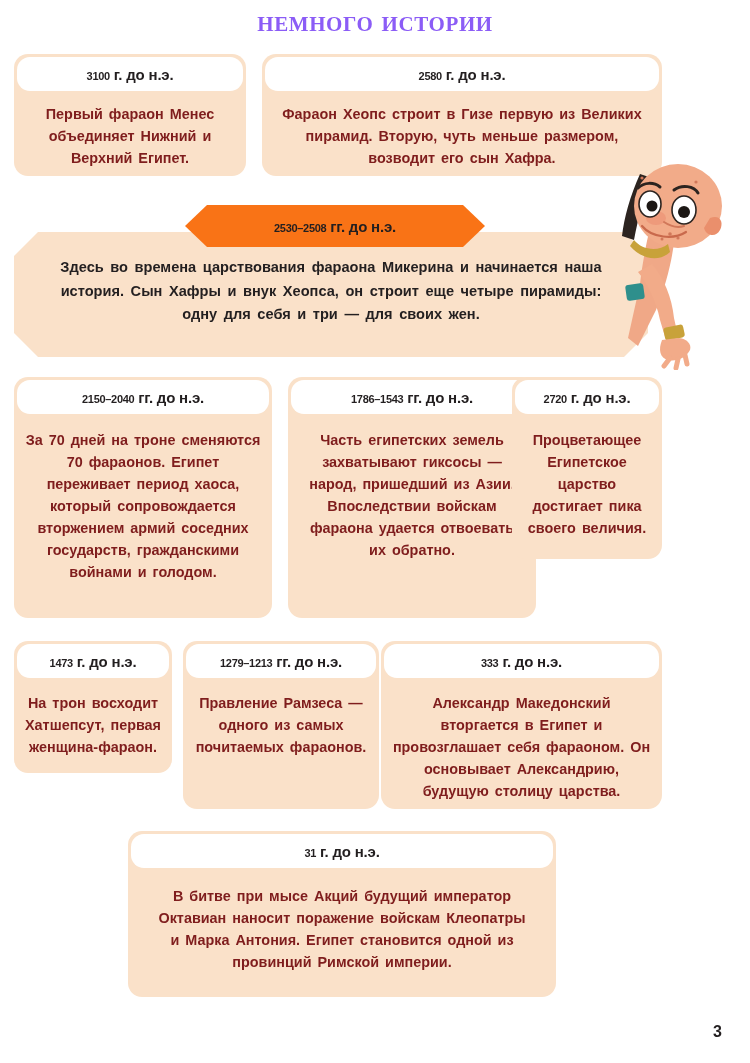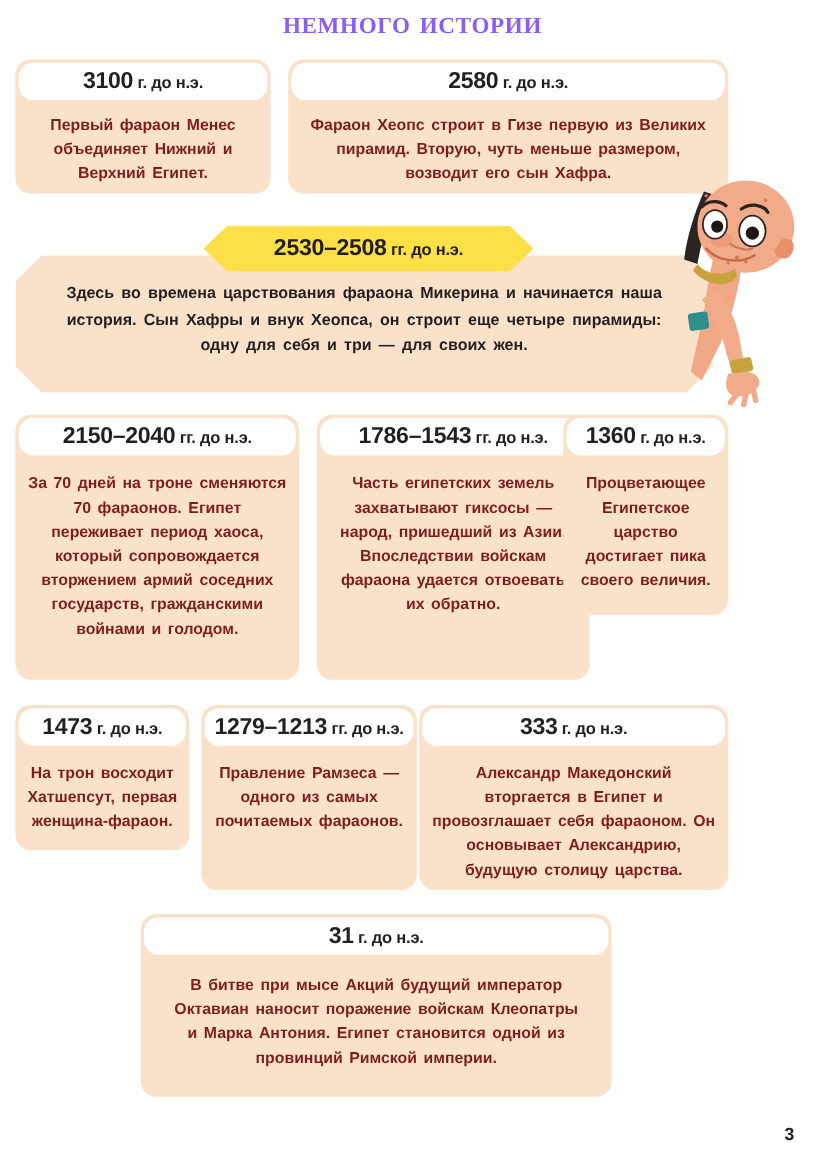--- a/index.html
+++ b/index.html
@@ -51,21 +51,21 @@
     box-sizing: border-box;
   }
   .head-text {
     font-size: 15px;
     font-weight: 700;
     color: #231f20;
     white-space: nowrap;
     letter-spacing: -0.2px;
   }
   .head-text .yr {
-    font-size: 21px;
+    font-size: 11px;
     font-weight: 700;
     letter-spacing: -0.3px;
   }
   .card-body {
     padding: 9px 10px 10px 10px;
     text-align: center;
     font-size: 14.4px;
     font-weight: 700;
     line-height: 1.53;
     color: #7f1d1d;
@@ -76,21 +76,21 @@
   
   .feature-card {
     position: absolute;
     background: #fae1c9;
     -webkit-clip-path: polygon(24px 0, calc(100% - 24px) 0, 100% 24px, 100% calc(100% - 24px), calc(100% - 24px) 100%, 24px 100%, 0 calc(100% - 24px), 0 24px);
     clip-path: polygon(24px 0, calc(100% - 24px) 0, 100% 24px, 100% calc(100% - 24px), calc(100% - 24px) 100%, 24px 100%, 0 calc(100% - 24px), 0 24px);
     box-sizing: border-box;
   }
   .feature-banner {
     position: absolute;
-    background: #fde047;
+    background: #f97316;
     -webkit-clip-path: polygon(22px 0, calc(100% - 22px) 0, 100% 50%, calc(100% - 22px) 100%, 22px 100%, 0 50%);
     clip-path: polygon(22px 0, calc(100% - 22px) 0, 100% 50%, calc(100% - 22px) 100%, 22px 100%, 0 50%);
     display: flex;
     align-items: center;
     justify-content: center;
     box-sizing: border-box;
   }
   .feature-body {
     padding: 8px 28px 14px 28px;
     text-align: center;
@@ -155,21 +155,21 @@
 
 <div class="card" style="left:288px; top:377px; width:248px; height:241px;">
   <div class="card-head">
     <span class="head-text"><span class="yr">1786–1543</span><span> гг. до н.э.</span></span>
   </div>
   <div class="card-body" style="padding-top:12px; padding-left:14px; padding-right:14px;">Часть египетских земель захватывают гиксосы — народ, пришедший из Азии. Впоследствии войскам фараона удается отвоевать их обратно.</div>
 </div>
 
 <div class="card" style="left:512px; top:377px; width:150px; height:182px;">
   <div class="card-head">
-    <span class="head-text"><span class="yr">1360</span><span> г. до н.э.</span></span>
+    <span class="head-text"><span class="yr">2720</span><span> г. до н.э.</span></span>
   </div>
   <div class="card-body" style="padding-top:12px; padding-left:8px; padding-right:8px;">Процветающее Египетское царство достигает пика своего величия.</div>
 </div>
 
 <div class="card" style="left:14px; top:641px; width:158px; height:132px;">
   <div class="card-head">
     <span class="head-text"><span class="yr">1473</span><span> г. до н.э.</span></span>
   </div>
   <div class="card-body" style="padding-top:11px; padding-left:7px; padding-right:7px;">На трон восходит Хатшепсут, первая женщина-фараон.</div>
 </div>

